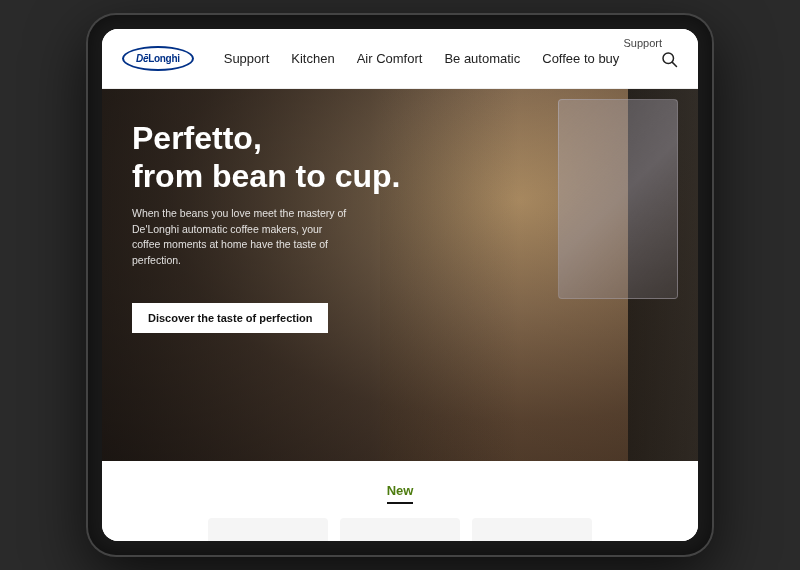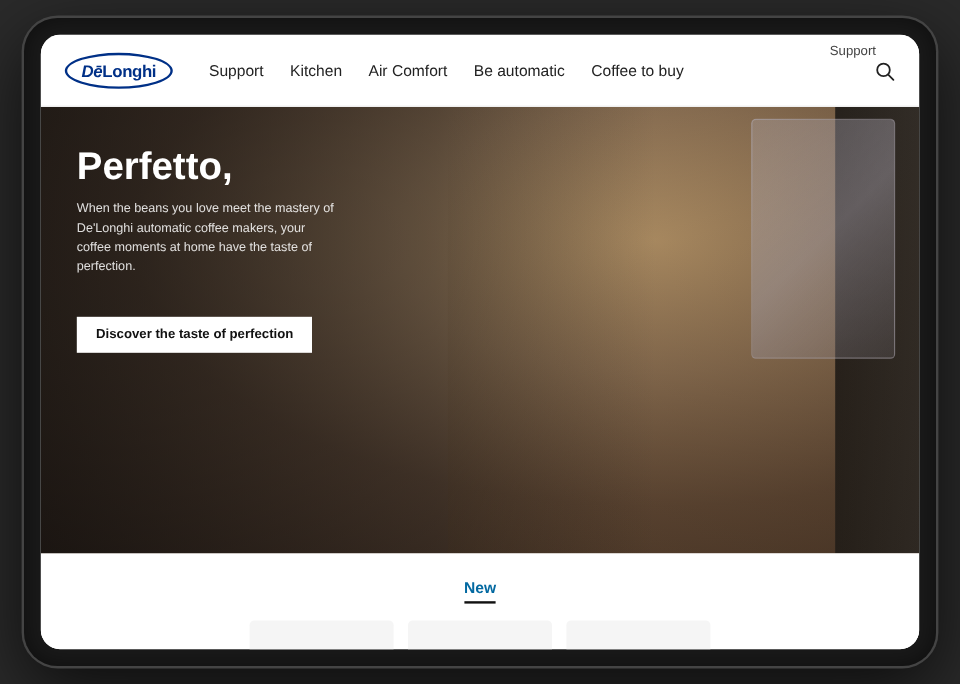--- a/index.html
+++ b/index.html
@@ -7,21 +7,21 @@
     body {
       background: #2a2a2a;
       display: flex;
       justify-content: center;
       align-items: center;
       min-height: 100vh;
       font-family: -apple-system, BlinkMacSystemFont, 'Segoe UI', Arial, sans-serif;
     }
 
     .tablet-frame {
-      width: 760px;
+      width: 624px;
       height: 540px;
       background: #1a1a1a;
       border-radius: 28px;
       padding: 14px;
       box-shadow: 0 0 0 2px #444, 0 20px 60px rgba(0,0,0,0.7), inset 0 0 20px rgba(0,0,0,0.5);
       position: relative;
     }
 
     .screen {
       width: 100%;
@@ -56,21 +56,21 @@
     .logo-oval {
       border: 2.5px solid #003087;
       border-radius: 50%;
       padding: 5px 12px;
       display: flex;
       align-items: center;
       justify-content: center;
     }
 
     .logo-text {
-      font-size: 14px;
+      font-size: 10px;
       font-weight: 700;
       color: #003087;
       letter-spacing: -0.3px;
     }
 
     .logo-text .de { font-style: italic; }
 
     .nav-links {
       display: flex;
       align-items: center;
@@ -213,21 +213,21 @@
       padding: 20px 0 10px;
       text-align: center;
       flex-shrink: 0;
       height: 80px;
     }
 
     .section-tab {
       display: inline-block;
       font-size: 13px;
       font-weight: 600;
-      color: #0369a1;
+      color: #4d7c0f;
       padding-bottom: 4px;
       border-bottom: 2.5px solid #111;
       margin-bottom: 14px;
     }
 
     .product-preview-row {
       display: flex;
       gap: 12px;
       padding: 0 30px;
       justify-content: center;
@@ -286,20 +286,21 @@
         <div class="machine-dark"></div>
         <div class="machine-glass"></div>
         <div class="hand-overlay"></div>
       </div>
 
       <div class="hero-overlay"></div>
 
       <div class="hero-content">
         <h1 class="hero-title">
           <span>Perfetto,</span><br>
+          <span>from bean to cup.</span>
         </h1>
         <p class="hero-subtitle">When the beans you love meet the mastery of De'Longhi automatic coffee makers, your coffee moments at home have the taste of perfection.</p>
         <button class="hero-cta">Discover the taste of perfection</button>
       </div>
     </section>
 
     <div class="below-fold">
       <div class="section-tab">New</div>
       <div class="product-preview-row">
         <div class="product-card-preview"></div>

